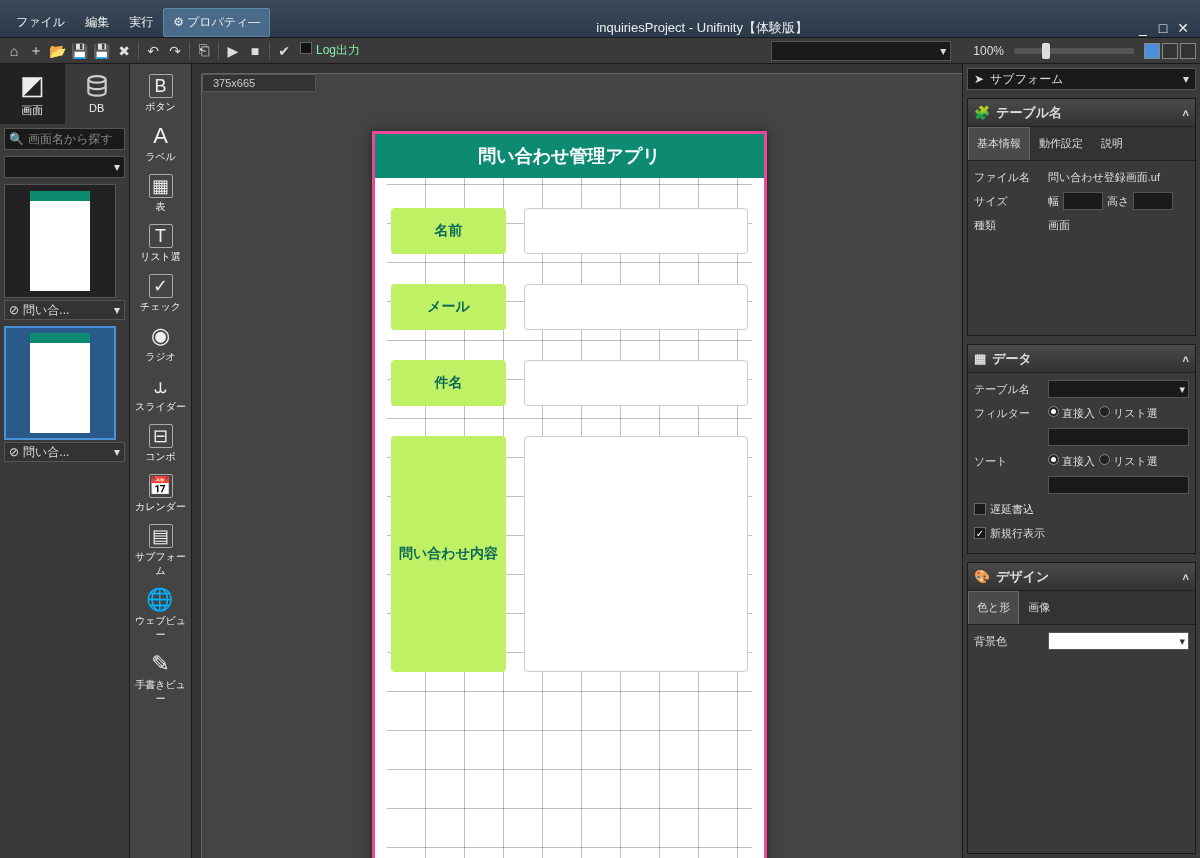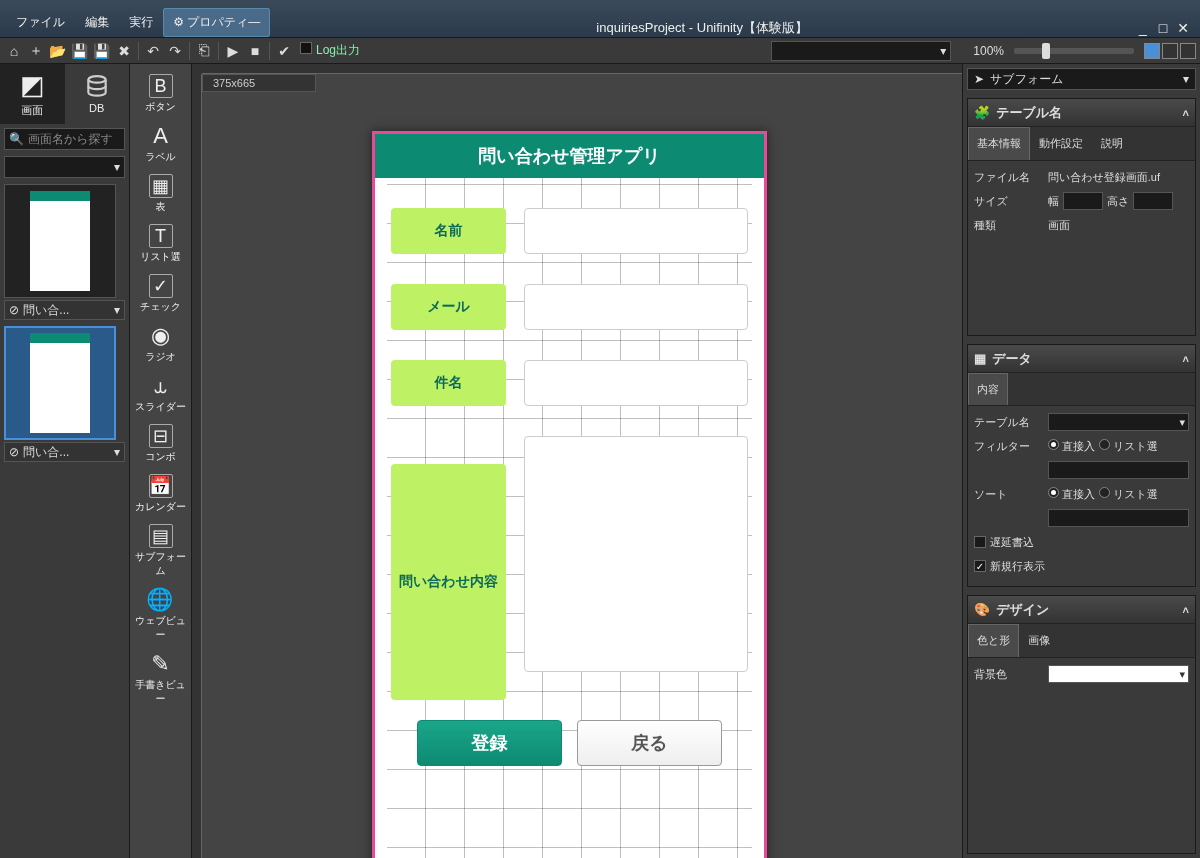--- a/index.html
+++ b/index.html
@@ -67,21 +67,21 @@
 .device-frame { position: absolute; top: 67px; left: 180px; width: 395px; height: 748px; background: #fff; border: 3px solid #ec4899; box-shadow: 0 0 10px rgba(0,0,0,0.5); }
 .device-frame::before { content:""; position:absolute; inset: 12px; background-image:
   repeating-linear-gradient(to right, transparent 0, transparent 38px, rgba(0,0,0,0.25) 38px, rgba(0,0,0,0.25) 39px),
   repeating-linear-gradient(to bottom, transparent 0, transparent 38px, rgba(0,0,0,0.25) 38px, rgba(0,0,0,0.25) 39px);
   pointer-events: none; }
 .app-header { position: relative; height: 44px; background: #0d8a72; color: #fff; display: flex; align-items: center; justify-content: center; font-size: 18px; font-weight: bold; z-index: 2; }
 .app-body { position: relative; padding: 30px 16px; z-index: 2; }
 .form-row { display: flex; gap: 18px; margin-bottom: 30px; }
 .form-row.tall { margin-bottom: 20px; }
 .form-label { width: 115px; background: #bef264; color: #0d6a5a; display: flex; align-items: center; justify-content: center; border-radius: 4px; font-size: 14px; font-weight: bold; padding: 4px 4px; }
-.form-label.tall { height: 236px; margin-top: 28px; }
+.form-label.tall { height: 236px; }
 .form-input { flex: 1; background: #fff; border: 1px solid #ccc; border-radius: 4px; min-height: 46px; }
 .form-input.tall { height: 236px; }
 .button-row { display: flex; gap: 15px; padding: 0 26px; }
 .app-btn { flex: 1; height: 46px; border-radius: 4px; display: flex; align-items: center; justify-content: center; font-size: 18px; font-weight: bold; border: 1px solid #999; }
 .app-btn.primary { background: linear-gradient(#1aa68a,#0d8a72); color: #fff; border-color: #0d8a72; }
 .app-btn.secondary { background: linear-gradient(#fff,#eee); color: #555; }
 
 
 .right-panel { width: 238px; background: #3a3a3a; border-left: 1px solid #1a1a1a; display: flex; flex-direction: column; overflow: hidden; }
 .control-combo { margin: 4px; height: 22px; background: #1a1a1a; border: 1px solid #555; display: flex; align-items: center; padding: 0 6px; gap: 6px; }
@@ -284,24 +284,20 @@
           <div class="form-input"></div>
         </div>
         <div class="form-row">
           <div class="form-label">件名</div>
           <div class="form-input"></div>
         </div>
         <div class="form-row tall">
           <div class="form-label tall">問い合わせ内容</div>
           <div class="form-input tall"></div>
         </div>
-        <div class="button-row">
-          <div class="app-btn primary">登録</div>
-          <div class="app-btn secondary">戻る</div>
-        </div>
       </div>
     </div>
   </div>
 
   <div class="right-panel">
     <div class="control-combo">
       <span>➤</span>
       <span>サブフォーム</span>
       <span class="dd">▾</span>
     </div>
@@ -336,23 +332,20 @@
         <div style="height:90px"></div>
       </div>
     </div>
 
     <div class="panel">
       <div class="panel-header">
         <span>▦</span>
         <span>データ</span>
         <span class="collapse">˄</span>
       </div>
-      <div class="panel-tabs">
-        <div class="panel-tab active">内容</div>
-      </div>
       <div class="panel-body">
         <div class="prop-row">
           <div class="prop-label">テーブル名</div>
           <div class="prop-input" style="justify-content:flex-end">▾</div>
         </div>
         <div class="prop-row">
           <div class="prop-label">フィルター</div>
           <div class="radio-opt">
               <div class="radio on"></div>
               <span>直接入</span>

